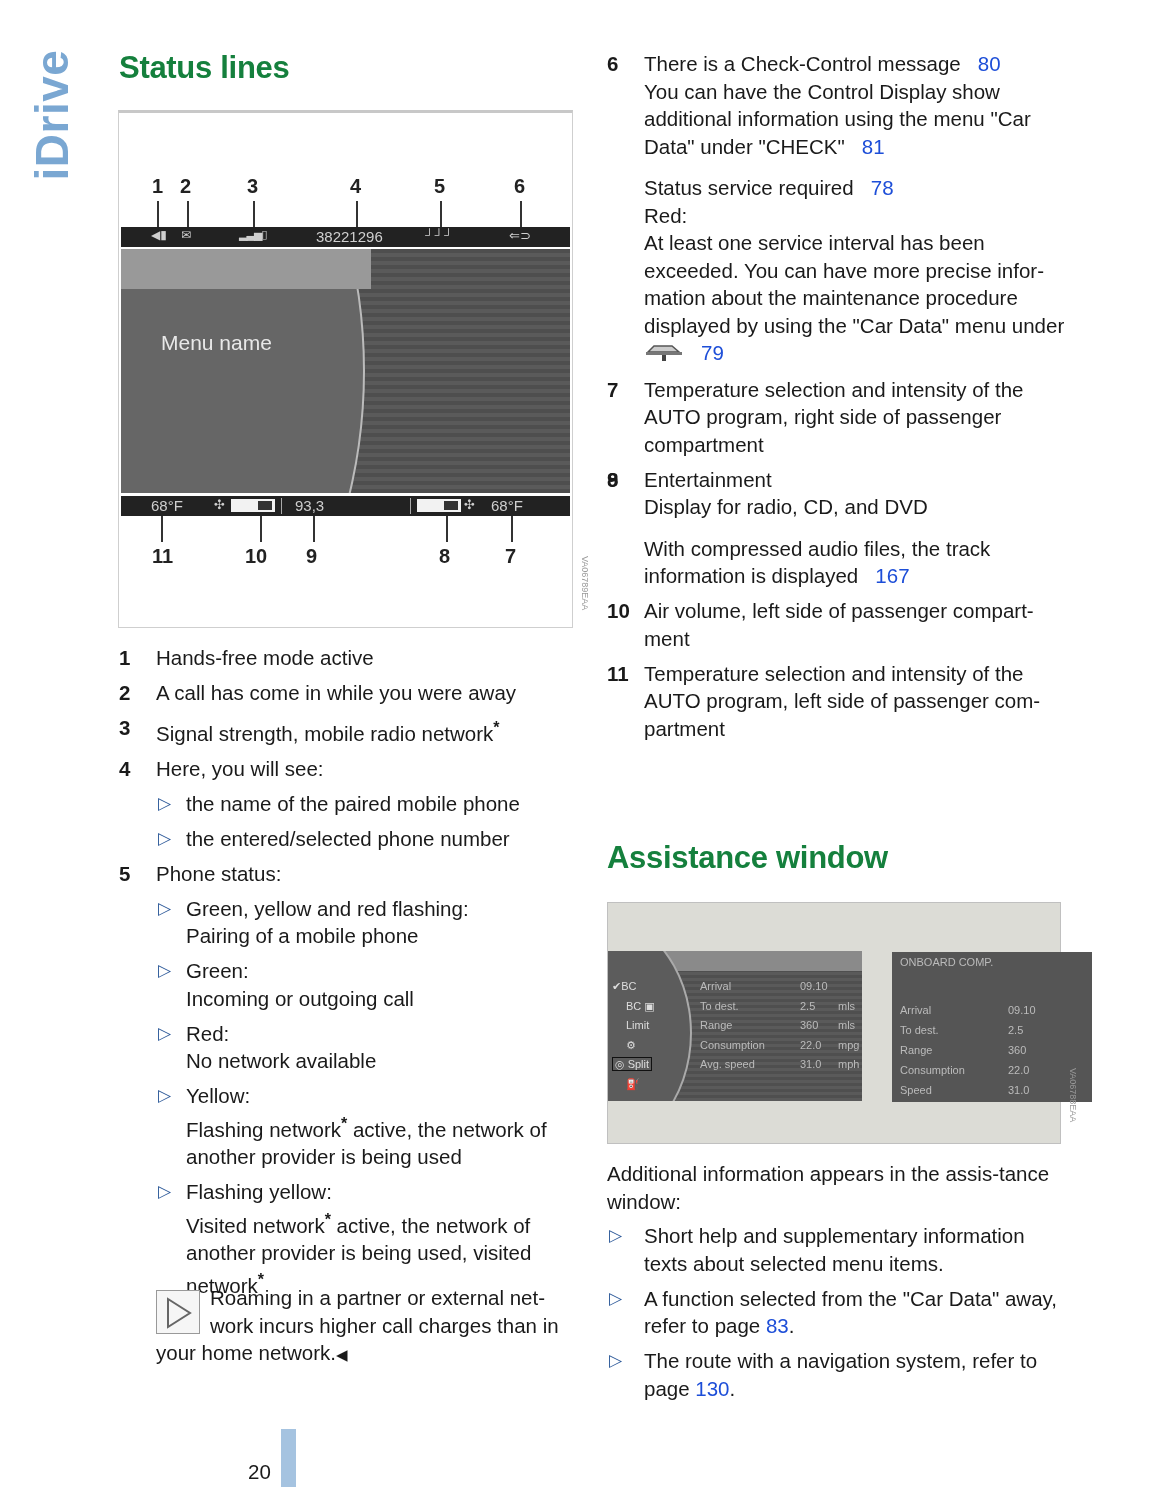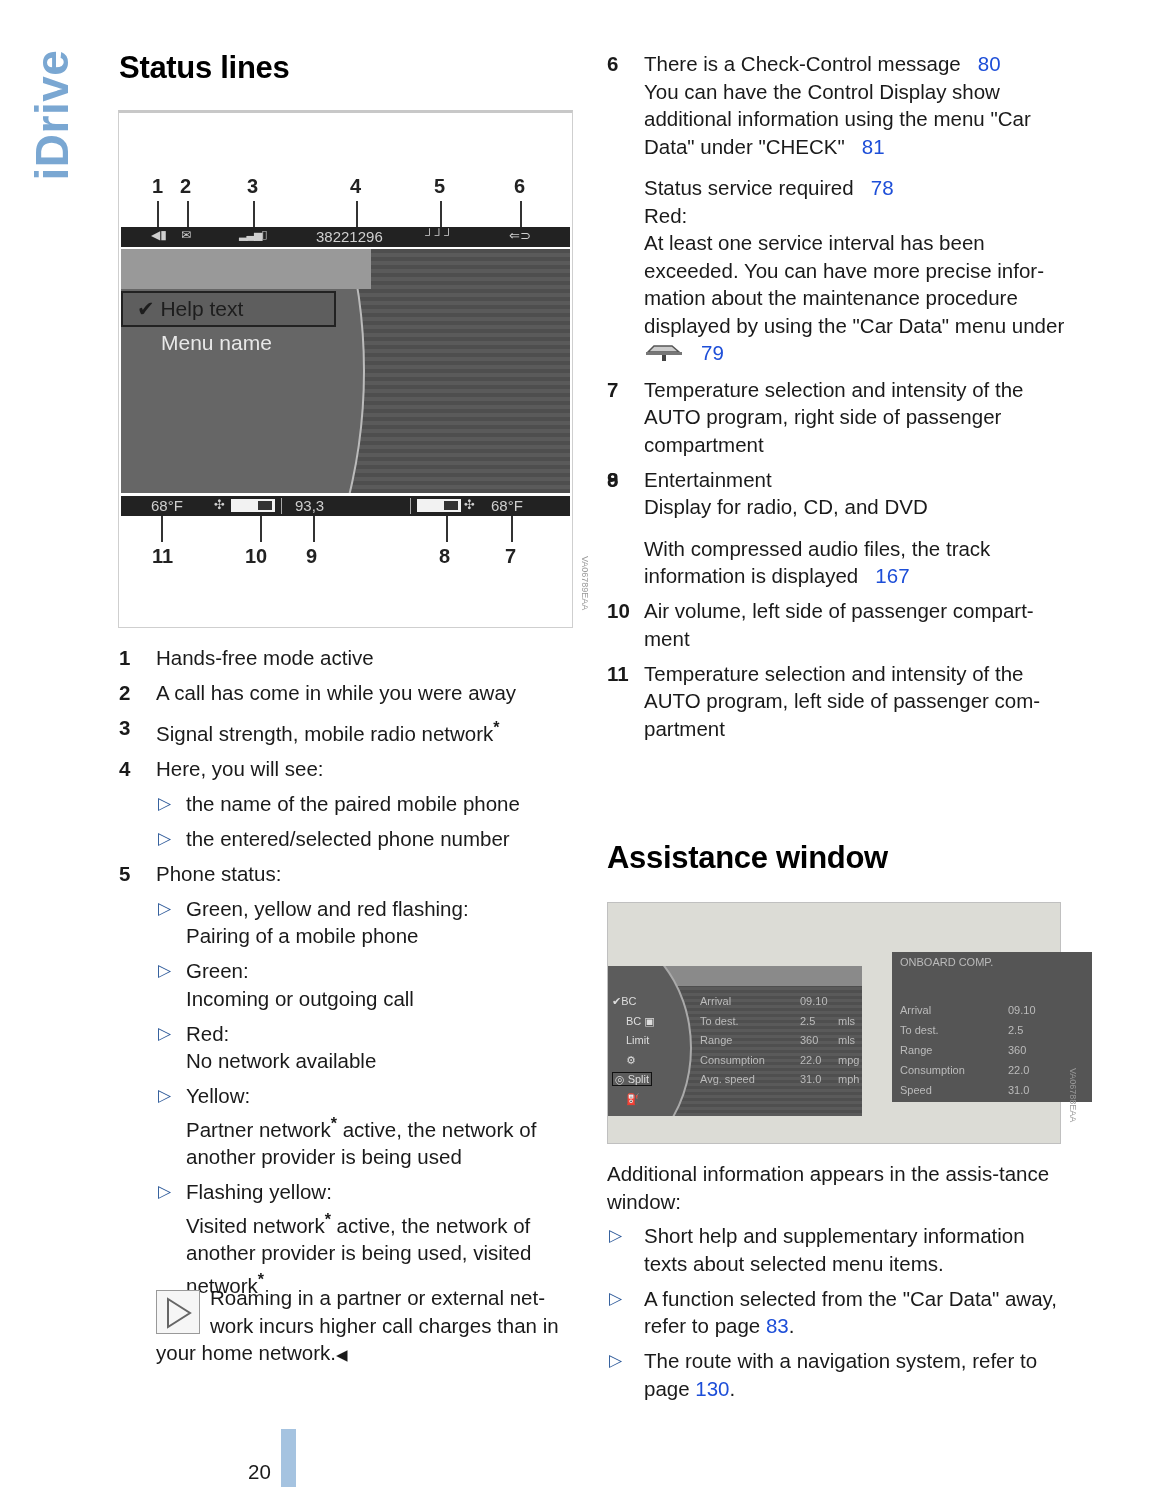--- a/index.html
+++ b/index.html
@@ -9,21 +9,21 @@
   }
   .side-tab {
     position: absolute; left: 22px; top: 40px; width: 60px; height: 150px;
   }
   .side-tab span {
     position: absolute; left: 50%; top: 50%;
     transform: translate(-50%, -50%) rotate(-90deg);
     font-size: 46px; font-weight: bold; color: #7aa7d2; white-space: nowrap; letter-spacing: 0.5px;
   }
   h2.section {
-    position: absolute; margin: 0; font-size: 31px; font-weight: bold; color: #000000; letter-spacing: -0.3px; text-align: right;
+    position: absolute; margin: 0; font-size: 31px; font-weight: bold; color: #15803d; letter-spacing: -0.3px; text-align: right;
   }
   .text { font-size: 20.5px; line-height: 27.5px; }
   .link { color: #1d4ed8; }
 
   
   .fig1 {
     position: absolute; left: 118px; top: 110px; width: 455px; height: 518px;
     border: 1px solid #cfcfcf; background: #fff; box-sizing: border-box;
     border-top: 3px solid #c8c8c8;
   }
@@ -78,21 +78,21 @@
     margin: 6px 10px 2px 0; position: relative; background: #f6f6f6;
   }
   .note-icon svg { position: absolute; left: 8px; top: 6px; }
 
   
   .fig2 {
     position: absolute; left: 607px; top: 902px; width: 454px; height: 242px;
     background: #dcdcd6; border: 1px solid #c0c0c0; box-sizing: border-box;
   }
   .fig2 .panel-left {
-    position: absolute; left: 0; top: 63px; width: 254px; height: 150px; background: #555;
+    position: absolute; left: 0; top: 48px; width: 254px; height: 150px; background: #555;
     overflow: hidden;
   }
   .fig2 .panel-left .stripes {
     position: absolute; inset: 0;
     background: repeating-linear-gradient(to bottom, #4f4f4f 0, #4f4f4f 3px, #5a5a5a 3px, #5a5a5a 6px);
   }
   .fig2 .panel-left .topband { position: absolute; left: 0; top: 0; right: 0; height: 20px; background: #8a8a8a; }
   .fig2 .menu-col {
     position: absolute; left: -120px; top: -40px; width: 200px; height: 240px; border-radius: 50%;
     background: #5c5c5c; border: 2px solid #aaa;
@@ -143,24 +143,20 @@
     <span class="item" style="left:118px; font-size:11px; letter-spacing:-1px;">▂▃▅▯</span>
     <span class="item" style="left:195px;">38221296</span>
     <span class="item" style="left:304px; font-size:12px; letter-spacing:1px;">┘┘┘</span>
     <span class="item" style="left:388px; font-size:13px;">⇐⊃</span>
   </div>
 
   <div class="screen" style="top:136px;">
     <div class="stripes"></div>
     <div class="left-panel"></div>
     <div class="top-band"></div>
-    <div class="help-row">
-      <span>✔</span>
-      <span>Help text</span>
-    </div>
     <div class="menu-name">Menu name</div>
   </div>
 
   <div class="bar" style="top:383px;">
     <span class="item" style="left:30px;">68°F</span>
     <span class="item" style="left:93px; font-size:13px;">✣</span>
     <span class="item" style="left:110px; top:3px; width:44px; height:13px; background:#f2f2f2; display:block;">
       <span style="position:absolute; right:3px; top:2px; width:14px; height:9px; background:#333; display:block;"></span>
     </span>
     <span class="item" style="left:160px; top:2px; width:1px; height:16px; background:#aaa; display:block;"></span>
@@ -207,21 +203,21 @@
       <li><span class="tri">▷</span><span>the entered/selected phone number</span></li>
     </ul>
   </li>
   <li>
     <span class="n">5</span>
     <span>Phone status:</span>
     <ul class="sub-list">
       <li><span class="tri">▷</span><span>Green, yellow and red flashing:</span><br><span>Pairing of a mobile phone</span></li>
       <li><span class="tri">▷</span><span>Green:</span><br><span>Incoming or outgoing call</span></li>
       <li><span class="tri">▷</span><span>Red:</span><br><span>No network available</span></li>
-      <li><span class="tri">▷</span><span>Yellow:</span><br><span>Partner network</span><sup style="font-weight:bold; font-size:16px;">*</sup><span> active, the network of another provider is being used</span></li>
+      <li><span class="tri">▷</span><span>Yellow:</span><br><span>Flashing network</span><sup style="font-weight:bold; font-size:16px;">*</sup><span> active, the network of another provider is being used</span></li>
       <li><span class="tri">▷</span><span>Flashing yellow:</span><br><span>Visited network</span><sup style="font-weight:bold; font-size:16px;">*</sup><span> active, the network of another provider is being used, visited network</span><sup style="font-weight:bold; font-size:16px;">*</sup></li>
     </ul>
   </li>
 </ul>
 
 <div class="note text">
   <div class="note-icon">
     <svg width="28" height="32" viewBox="0 0 28 32">
         <path d="M3 2 L25 16 L3 30 Z" fill="none" stroke="#666" stroke-width="2"></path>
       </svg>

